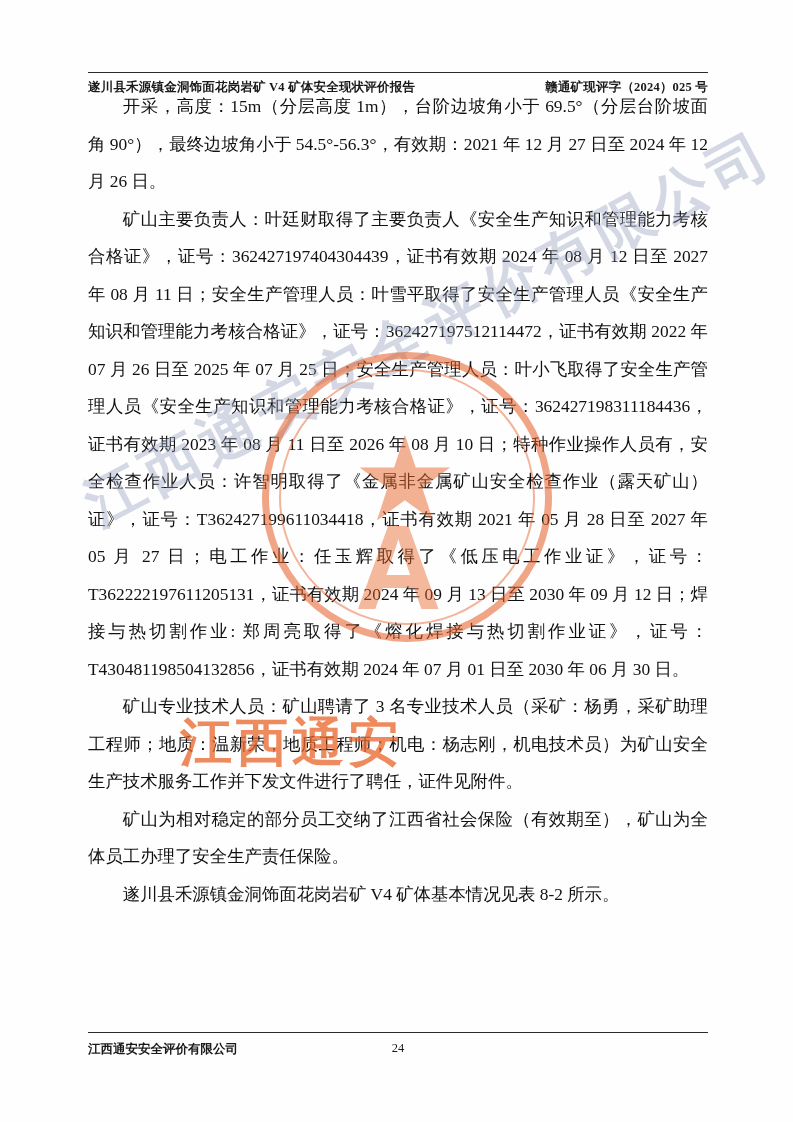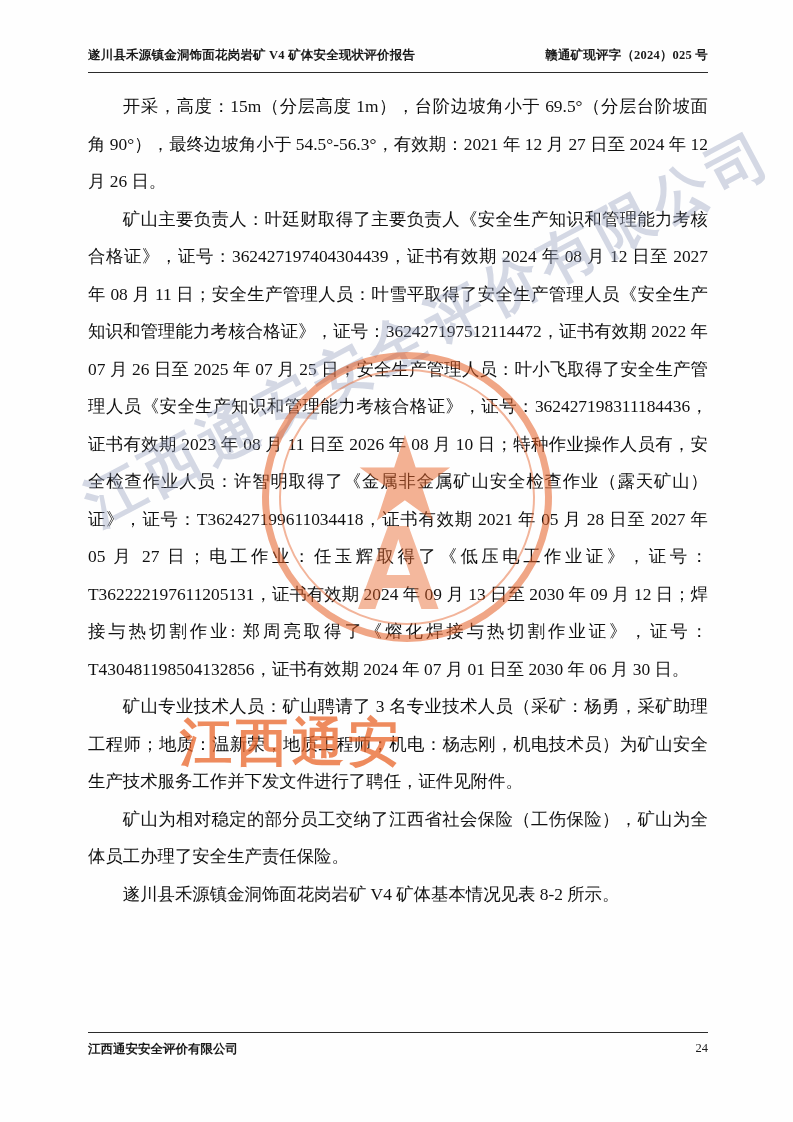--- a/index.html
+++ b/index.html
@@ -31,21 +31,21 @@
     width: 620px;
     display: flex;
     justify-content: space-between;
     align-items: baseline;
     font-size: 12.5px;
     font-weight: bold;
     color: #1a1a1a;
     letter-spacing: 0.2px;
   }
   .header-left { white-space: nowrap; }
-  .header-right { white-space: nowrap; }
+  .header-right { white-space: nowrap; margin-top: 32px; }
   .header-rule {
     position: absolute;
     left: 88px;
     top: 72px;
     width: 620px;
     height: 1px;
     background: #2b2b2b;
   }
   
   .body-text {
@@ -73,21 +73,21 @@
     align-items: baseline;
     font-size: 12.5px;
     color: #1a1a1a;
     font-weight: bold;
   }
   .footer-left { white-space: nowrap; }
   .footer-center {
     position: absolute;
     left: 0;
     width: 620px;
-    text-align: right;
+    text-align: center;
     font-weight: normal;
     font-size: 12.5px;
   }
   .footer-rule {
     position: absolute;
     left: 88px;
     top: 1032px;
     width: 620px;
     height: 1px;
     background: #2b2b2b;
@@ -175,21 +175,21 @@
     <div class="header">
       <span class="header-left">遂川县禾源镇金洞饰面花岗岩矿 V4 矿体安全现状评价报告</span>
       <span class="header-right">赣通矿现评字（2024）025 号</span>
     </div>
     <div class="header-rule"></div>
 
     <div class="body-text">
       <p class="para">开采，高度：15m（分层高度 1m），台阶边坡角小于 69.5°（分层台阶坡面角 90°），最终边坡角小于 54.5°-56.3°，有效期：2021 年 12 月 27 日至 2024 年 12 月 26 日。</p>
       <p class="para">矿山主要负责人：叶廷财取得了主要负责人《安全生产知识和管理能力考核合格证》，证号：362427197404304439，证书有效期 2024 年 08 月 12 日至 2027 年 08 月 11 日；安全生产管理人员：叶雪平取得了安全生产管理人员《安全生产知识和管理能力考核合格证》，证号：362427197512114472，证书有效期 2022 年 07 月 26 日至 2025 年 07 月 25 日；安全生产管理人员：叶小飞取得了安全生产管理人员《安全生产知识和管理能力考核合格证》，证号：362427198311184436，证书有效期 2023 年 08 月 11 日至 2026 年 08 月 10 日；特种作业操作人员有，安全检查作业人员：许智明取得了《金属非金属矿山安全检查作业（露天矿山）证》，证号：T362427199611034418，证书有效期 2021 年 05 月 28 日至 2027 年 05 月 27 日；电工作业：任玉辉取得了《低压电工作业证》，证号：T362222197611205131，证书有效期 2024 年 09 月 13 日至 2030 年 09 月 12 日；焊接与热切割作业: 郑周亮取得了《熔化焊接与热切割作业证》，证号：T430481198504132856，证书有效期 2024 年 07 月 01 日至 2030 年 06 月 30 日。</p>
       <p class="para">矿山专业技术人员：矿山聘请了 3 名专业技术人员（采矿：杨勇，采矿助理工程师；地质：温新荣，地质工程师；机电：杨志刚，机电技术员）为矿山安全生产技术服务工作并下发文件进行了聘任，证件见附件。</p>
-      <p class="para">矿山为相对稳定的部分员工交纳了江西省社会保险（工伤保险），矿山为全体员工办理了安全生产责任保险。</p>
+      <p class="para">矿山为相对稳定的部分员工交纳了江西省社会保险（有效期至），矿山为全体员工办理了安全生产责任保险。</p>
       <p class="para">遂川县禾源镇金洞饰面花岗岩矿 V4 矿体基本情况见表 8-2 所示。</p>
     </div>
 
     <div class="watermark">
       <div class="wm-diag">江西通安安全评价有限公司</div>
       <div class="wm-ring"></div>
       <div class="wm-ring-inner"></div>
       <div class="wm-star">★</div>
       <div class="wm-a">A</div>
       <div class="wm-horiz">江西通安</div>

